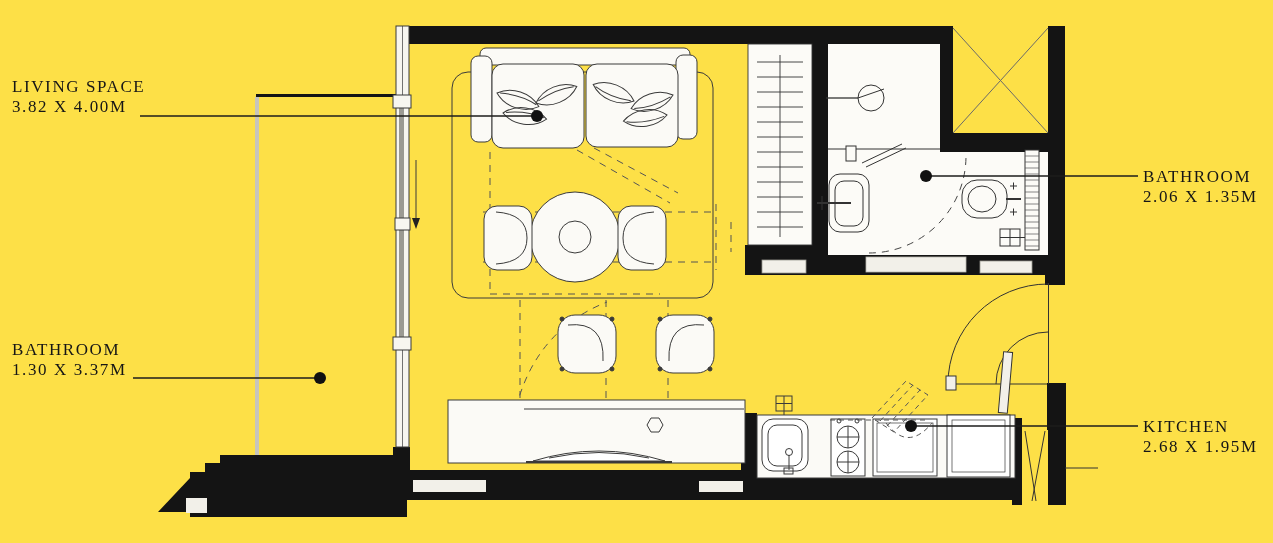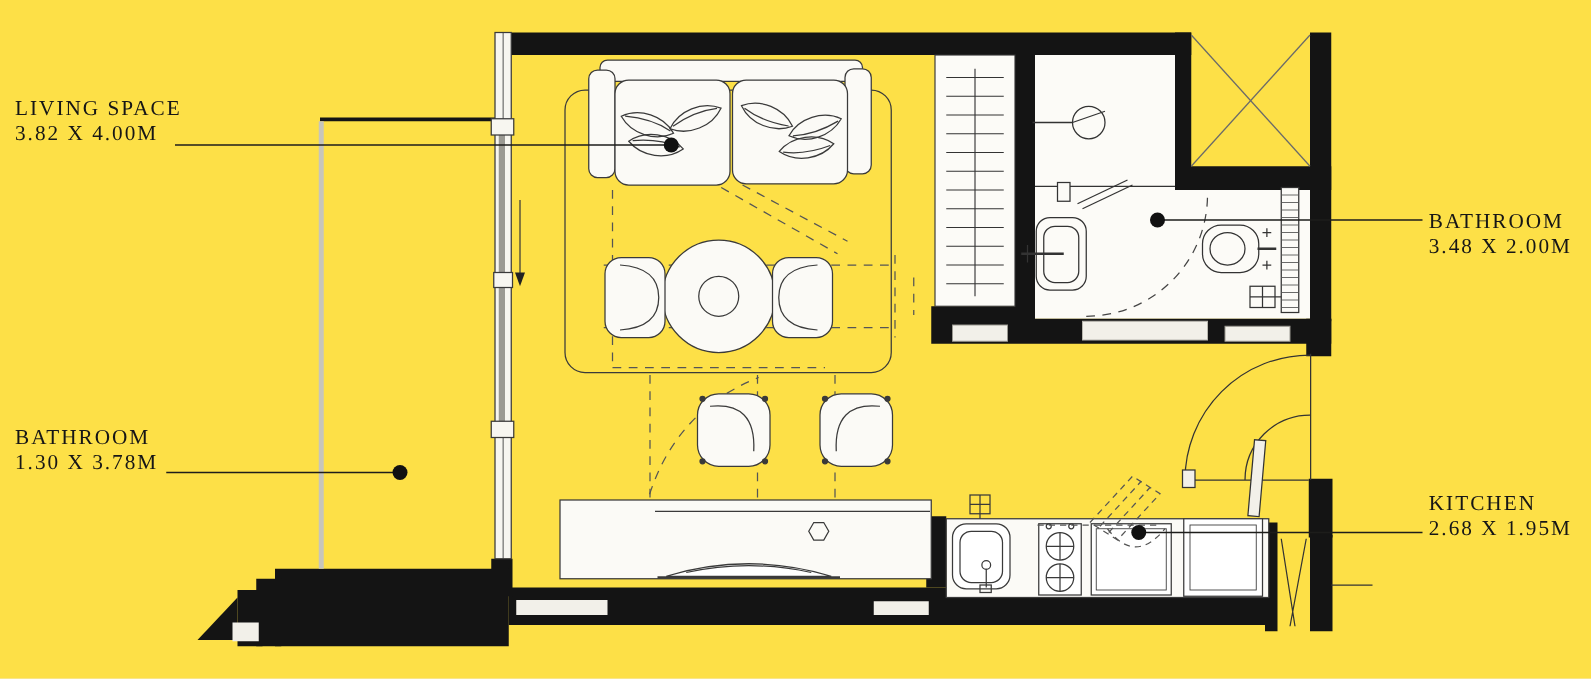--- a/index.html
+++ b/index.html
@@ -17,21 +17,21 @@
     font-size:17px;
     letter-spacing:1.6px;
     line-height:1;
     white-space:nowrap;
   }
   .plan-label .title{display:block;}
   .plan-label .dims{display:block;margin-top:3px;}
   .lbl-living{left:12px;top:78px;}
   .lbl-balcony{left:12px;top:341px;}
   .lbl-bathroom{left:1143px;top:168px;}
-  .lbl-kitchen{left:1143px;top:394px;}
+  .lbl-kitchen{left:1143px;top:418px;}
 </style>
 </head>
 <body>
 
 <div class="stage">
 
 <svg width="1273" height="543" viewBox="0 0 1273 543">
   <defs>
     <path id="leaf" d="M0,0 C12,-11 32,-11 44,0 C32,11 12,11 0,0 Z M3,-1 C16,-4 30,-4 41,-1"></path>
   </defs>
@@ -295,24 +295,24 @@
     <circle cx="911" cy="426" r="6" fill="#111" stroke="none"></circle>
   </g>
 </svg>
 
   <div class="plan-label lbl-living">
     <span class="title">LIVING SPACE</span>
     <span class="dims">3.82 X 4.00M</span>
   </div>
   <div class="plan-label lbl-balcony">
     <span class="title">BATHROOM</span>
-    <span class="dims">1.30 X 3.78M</span>
+    <span class="dims">1.30 X 3.37M</span>
   </div>
   <div class="plan-label lbl-bathroom">
     <span class="title">BATHROOM</span>
-    <span class="dims">3.48 X 2.00M</span>
+    <span class="dims">2.06 X 1.35M</span>
   </div>
   <div class="plan-label lbl-kitchen">
     <span class="title">KITCHEN</span>
     <span class="dims">2.68 X 1.95M</span>
   </div>
 
 </div>
 
 </body></html>

